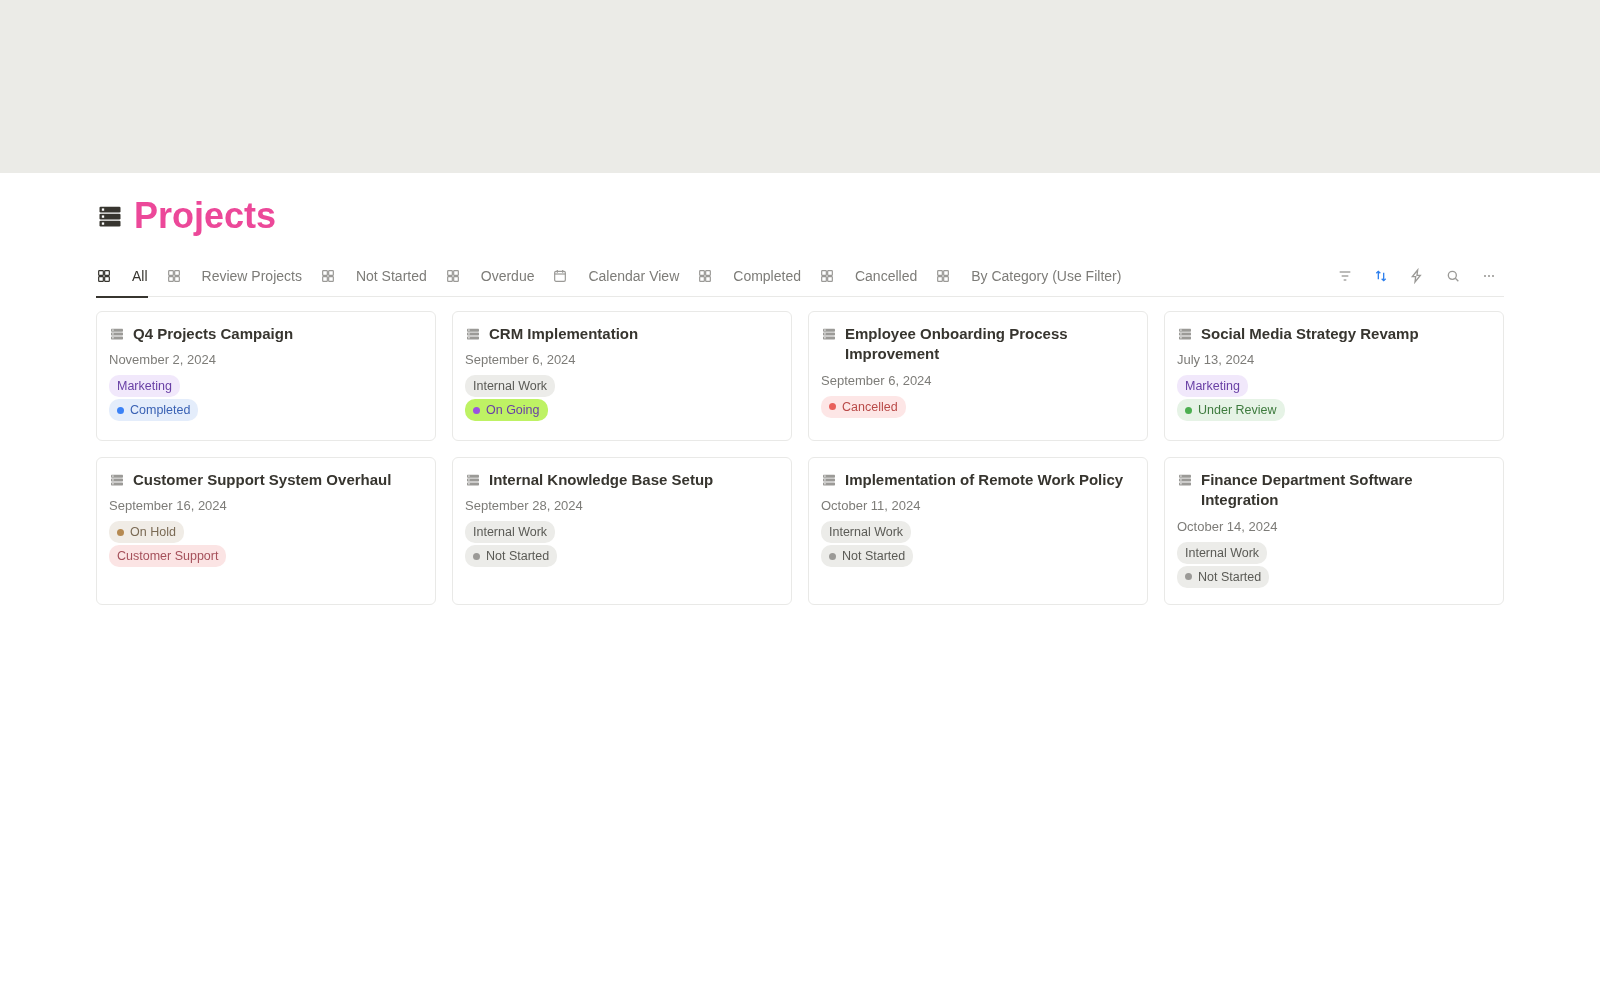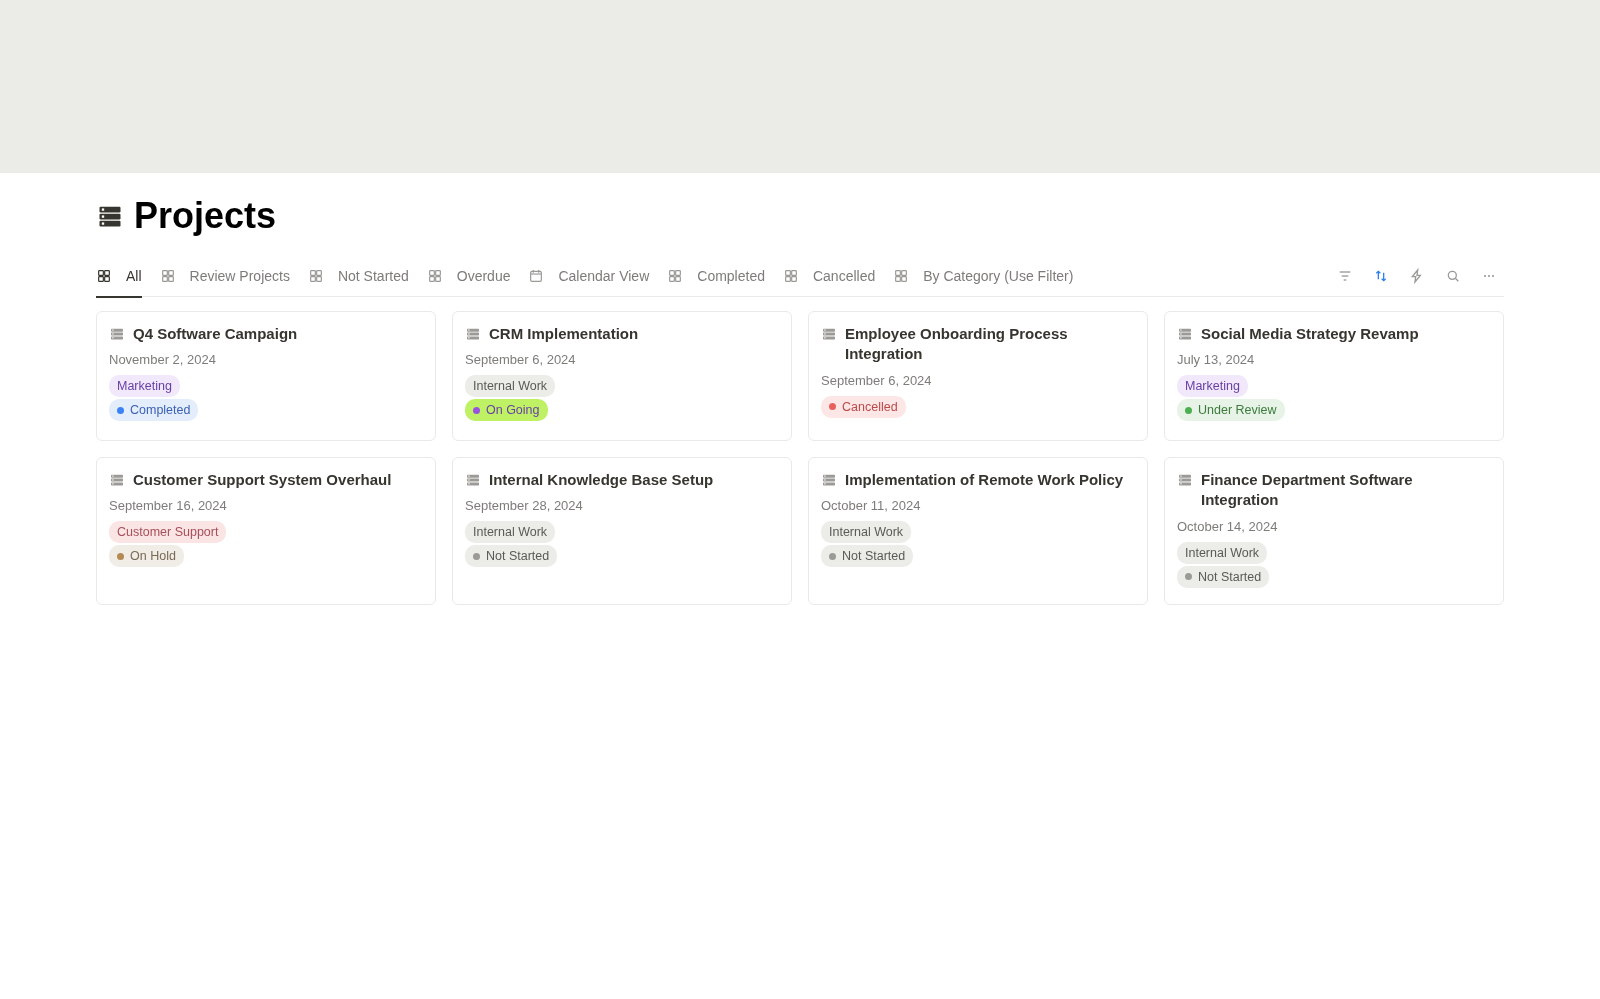--- a/index.html
+++ b/index.html
@@ -22,21 +22,21 @@
   .title-row {
     display: flex;
     align-items: center;
     gap: 10px;
     padding-top: 22px;
     padding-bottom: 10px;
   }
   .title-row h1 {
     font-size: 36px;
     font-weight: 700;
-    color: #000000;
+    color: #ec4899;
   }
   .title-icon svg {
     width: 28px;
     height: 28px;
     display: block;
   }
   .tabs-row {
     display: flex;
     align-items: center;
     border-bottom: 1px solid #e9e9e7;
@@ -45,21 +45,21 @@
   }
   .tabs {
     display: flex;
     align-items: center;
     gap: 18px;
     flex: 1;
   }
   .tab {
     display: flex;
     align-items: center;
-    gap: 14px;
+    gap: 20px;
     font-size: 14px;
     color: #7d7c78;
     height: 42px;
     cursor: pointer;
     position: relative;
   }
   .tab.active {
     color: #37352f;
   }
   .tab.active::after {
@@ -297,21 +297,21 @@
           <span class="cicon">
             <svg viewBox="0 0 24 24" fill="none">
               <rect x="3" y="4" width="18" height="4.5" rx="1" fill="#9b9a97"></rect>
               <rect x="3" y="9.8" width="18" height="4.5" rx="1" fill="#9b9a97"></rect>
               <rect x="3" y="15.6" width="18" height="4.5" rx="1" fill="#9b9a97"></rect>
               <rect x="5" y="5.2" width="1.8" height="1.8" fill="#fff"></rect>
               <rect x="5" y="11" width="1.8" height="1.8" fill="#fff"></rect>
               <rect x="5" y="16.8" width="1.8" height="1.8" fill="#fff"></rect>
             </svg>
           </span>
-          <div class="card-title">Q4 Software Campaign</div>
+          <div class="card-title">Q4 Projects Campaign</div>
         </div>
         <div class="card-date">November 2, 2024</div>
         <div class="tag-row"><span class="tag" style="background: rgb(241, 232, 251); color: rgb(105, 64, 165);">
             <span>Marketing</span>
           </span></div>
         <div class="tag-row"><span class="tag" style="background: rgb(228, 237, 251); color: rgb(58, 98, 180);">
             <span class="dot" style="background: rgb(59, 130, 246);"></span>
             <span>Completed</span>
           </span></div>
       </div>
@@ -343,21 +343,21 @@
           <span class="cicon">
             <svg viewBox="0 0 24 24" fill="none">
               <rect x="3" y="4" width="18" height="4.5" rx="1" fill="#9b9a97"></rect>
               <rect x="3" y="9.8" width="18" height="4.5" rx="1" fill="#9b9a97"></rect>
               <rect x="3" y="15.6" width="18" height="4.5" rx="1" fill="#9b9a97"></rect>
               <rect x="5" y="5.2" width="1.8" height="1.8" fill="#fff"></rect>
               <rect x="5" y="11" width="1.8" height="1.8" fill="#fff"></rect>
               <rect x="5" y="16.8" width="1.8" height="1.8" fill="#fff"></rect>
             </svg>
           </span>
-          <div class="card-title">Employee Onboarding Process Integration</div>
+          <div class="card-title">Employee Onboarding Process Improvement</div>
         </div>
         <div class="card-date">September 6, 2024</div>
         <div class="tag-row"><span class="tag" style="background: rgb(253, 230, 230); color: rgb(185, 74, 72);">
             <span class="dot" style="background: rgb(232, 96, 91);"></span>
             <span>Cancelled</span>
           </span></div>
       </div>
       <div class="card">
         <div class="card-title-row">
           <span class="cicon">
@@ -389,27 +389,27 @@
               <rect x="3" y="9.8" width="18" height="4.5" rx="1" fill="#9b9a97"></rect>
               <rect x="3" y="15.6" width="18" height="4.5" rx="1" fill="#9b9a97"></rect>
               <rect x="5" y="5.2" width="1.8" height="1.8" fill="#fff"></rect>
               <rect x="5" y="11" width="1.8" height="1.8" fill="#fff"></rect>
               <rect x="5" y="16.8" width="1.8" height="1.8" fill="#fff"></rect>
             </svg>
           </span>
           <div class="card-title">Customer Support System Overhaul</div>
         </div>
         <div class="card-date">September 16, 2024</div>
-        <div class="tag-row"><span class="tag" style="background: rgb(251, 228, 228); color: rgb(165, 80, 90);">
-            <span>Customer Support</span>
-          </span></div>
         <div class="tag-row"><span class="tag" style="background: rgb(240, 236, 230); color: rgb(122, 106, 84);">
             <span class="dot" style="background: rgb(181, 138, 82);"></span>
             <span>On Hold</span>
           </span></div>
+        <div class="tag-row"><span class="tag" style="background: rgb(251, 228, 228); color: rgb(165, 80, 90);">
+            <span>Customer Support</span>
+          </span></div>
       </div>
       <div class="card">
         <div class="card-title-row">
           <span class="cicon">
             <svg viewBox="0 0 24 24" fill="none">
               <rect x="3" y="4" width="18" height="4.5" rx="1" fill="#9b9a97"></rect>
               <rect x="3" y="9.8" width="18" height="4.5" rx="1" fill="#9b9a97"></rect>
               <rect x="3" y="15.6" width="18" height="4.5" rx="1" fill="#9b9a97"></rect>
               <rect x="5" y="5.2" width="1.8" height="1.8" fill="#fff"></rect>
               <rect x="5" y="11" width="1.8" height="1.8" fill="#fff"></rect>

